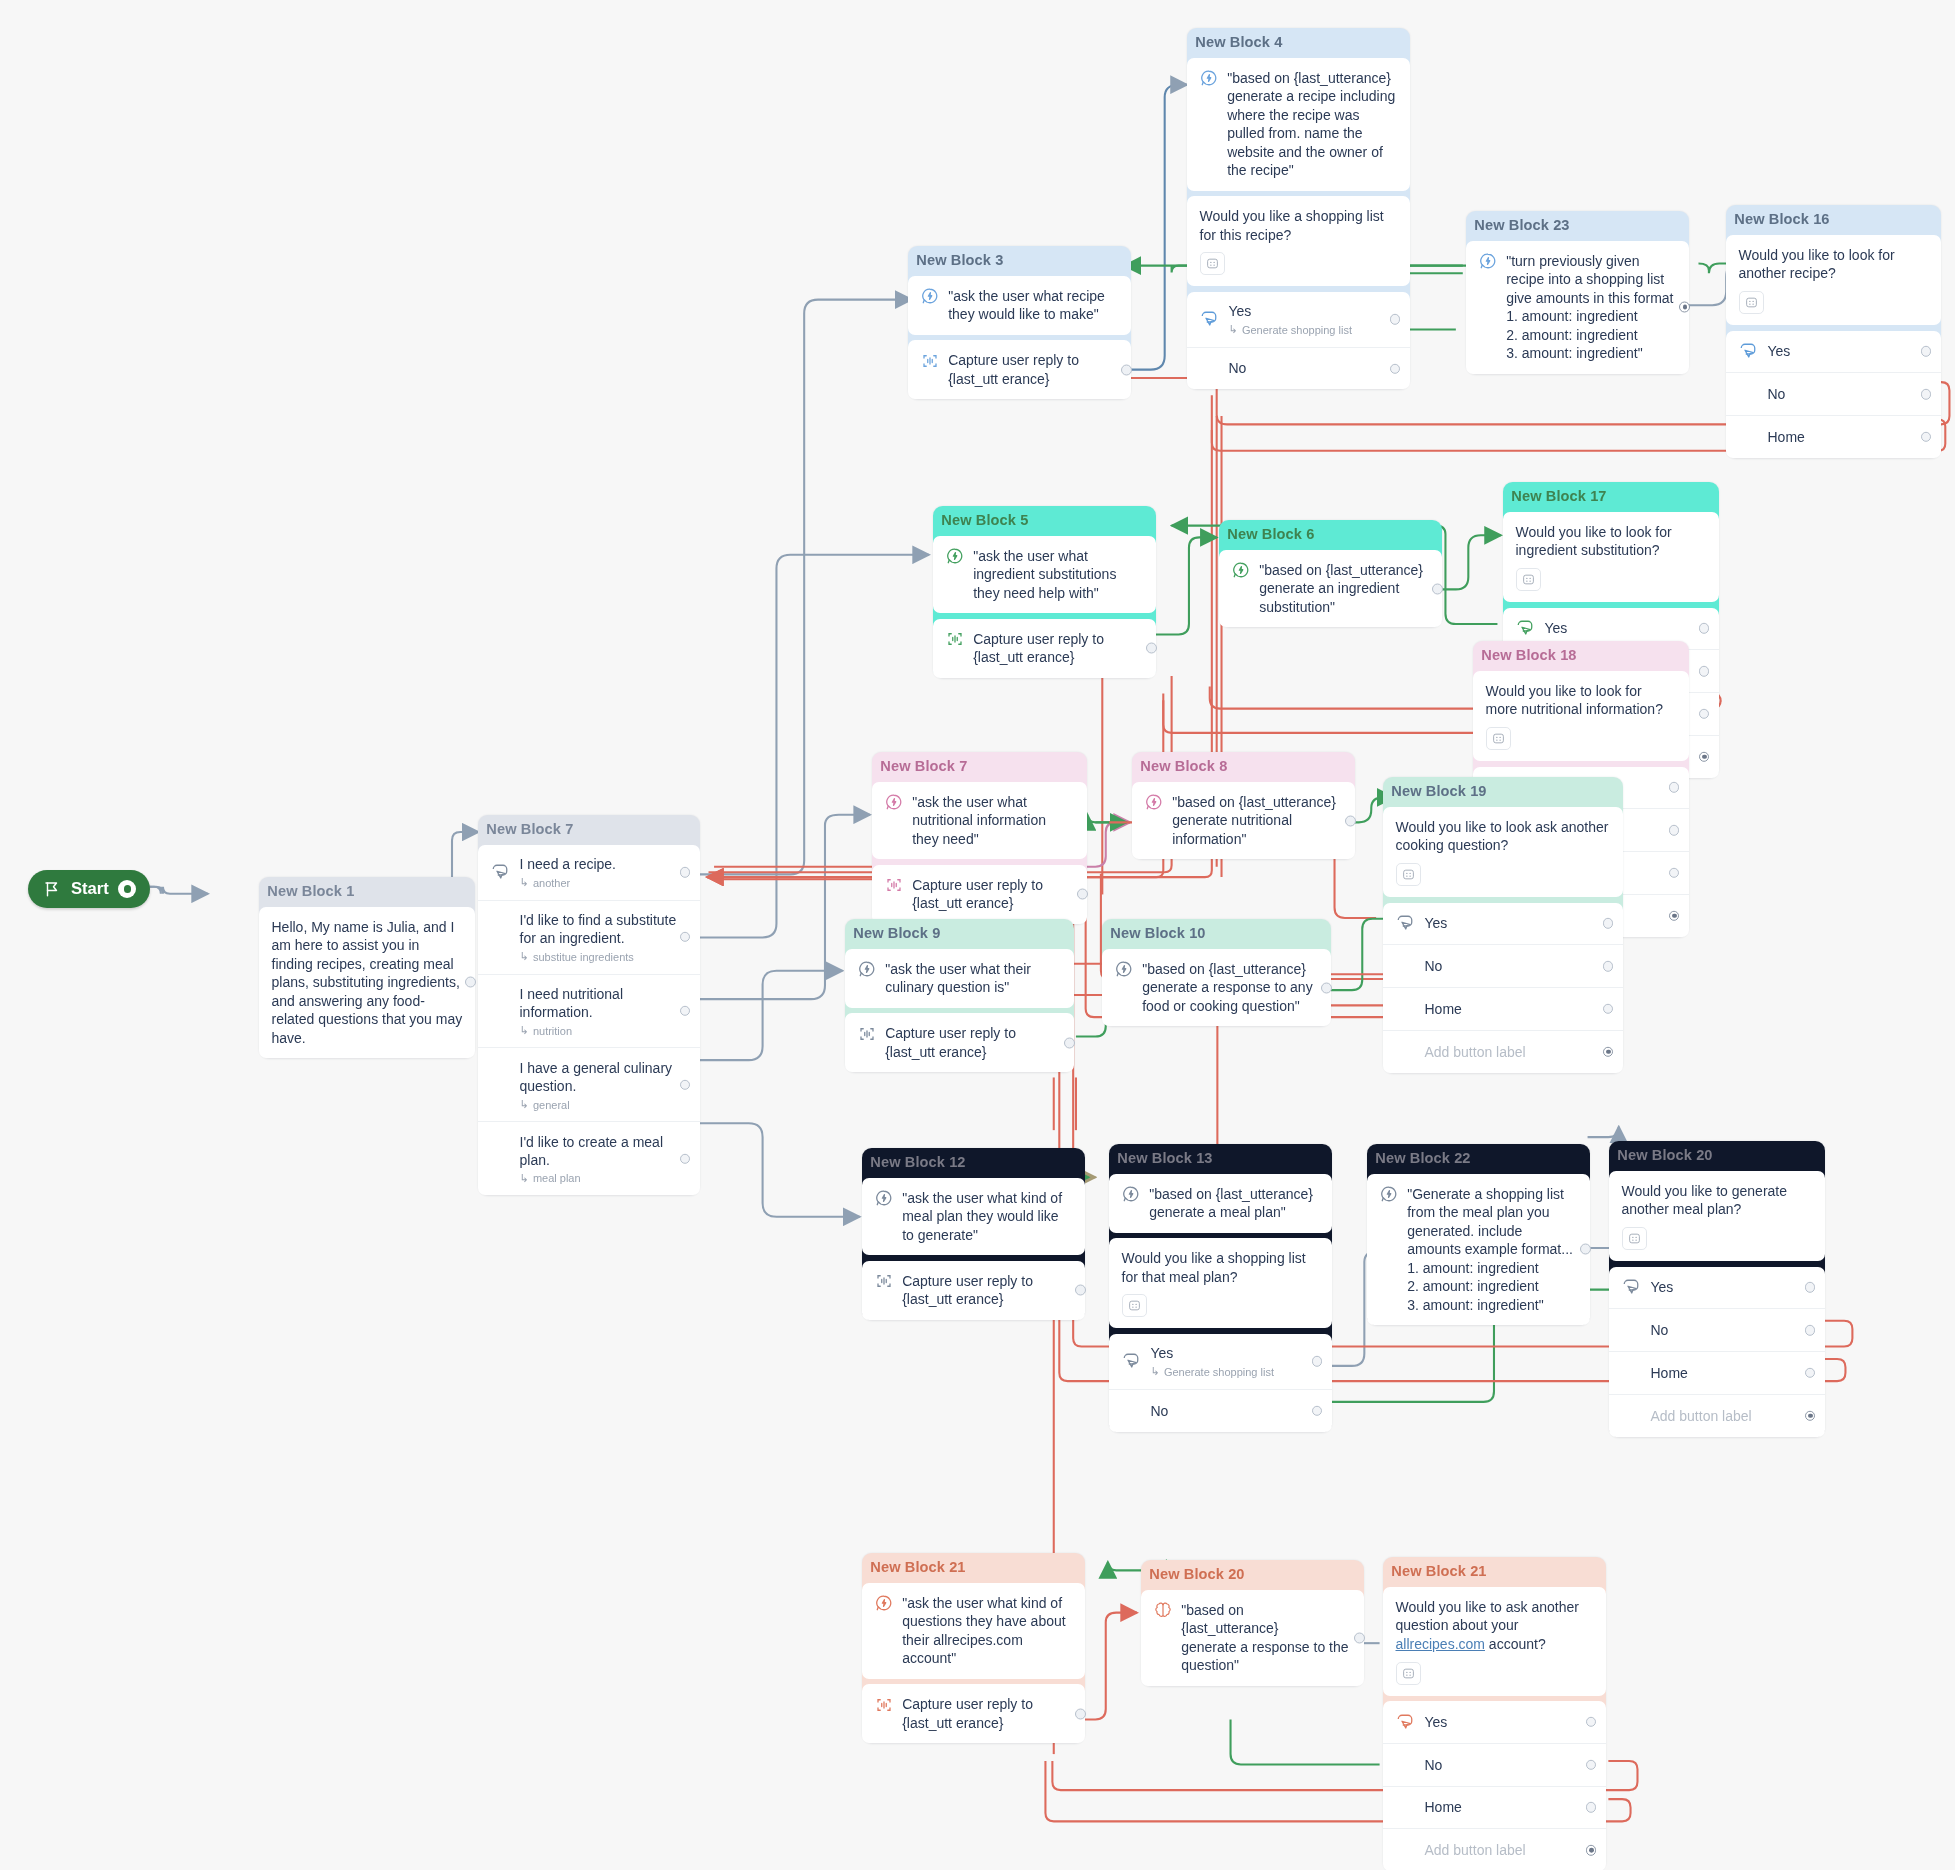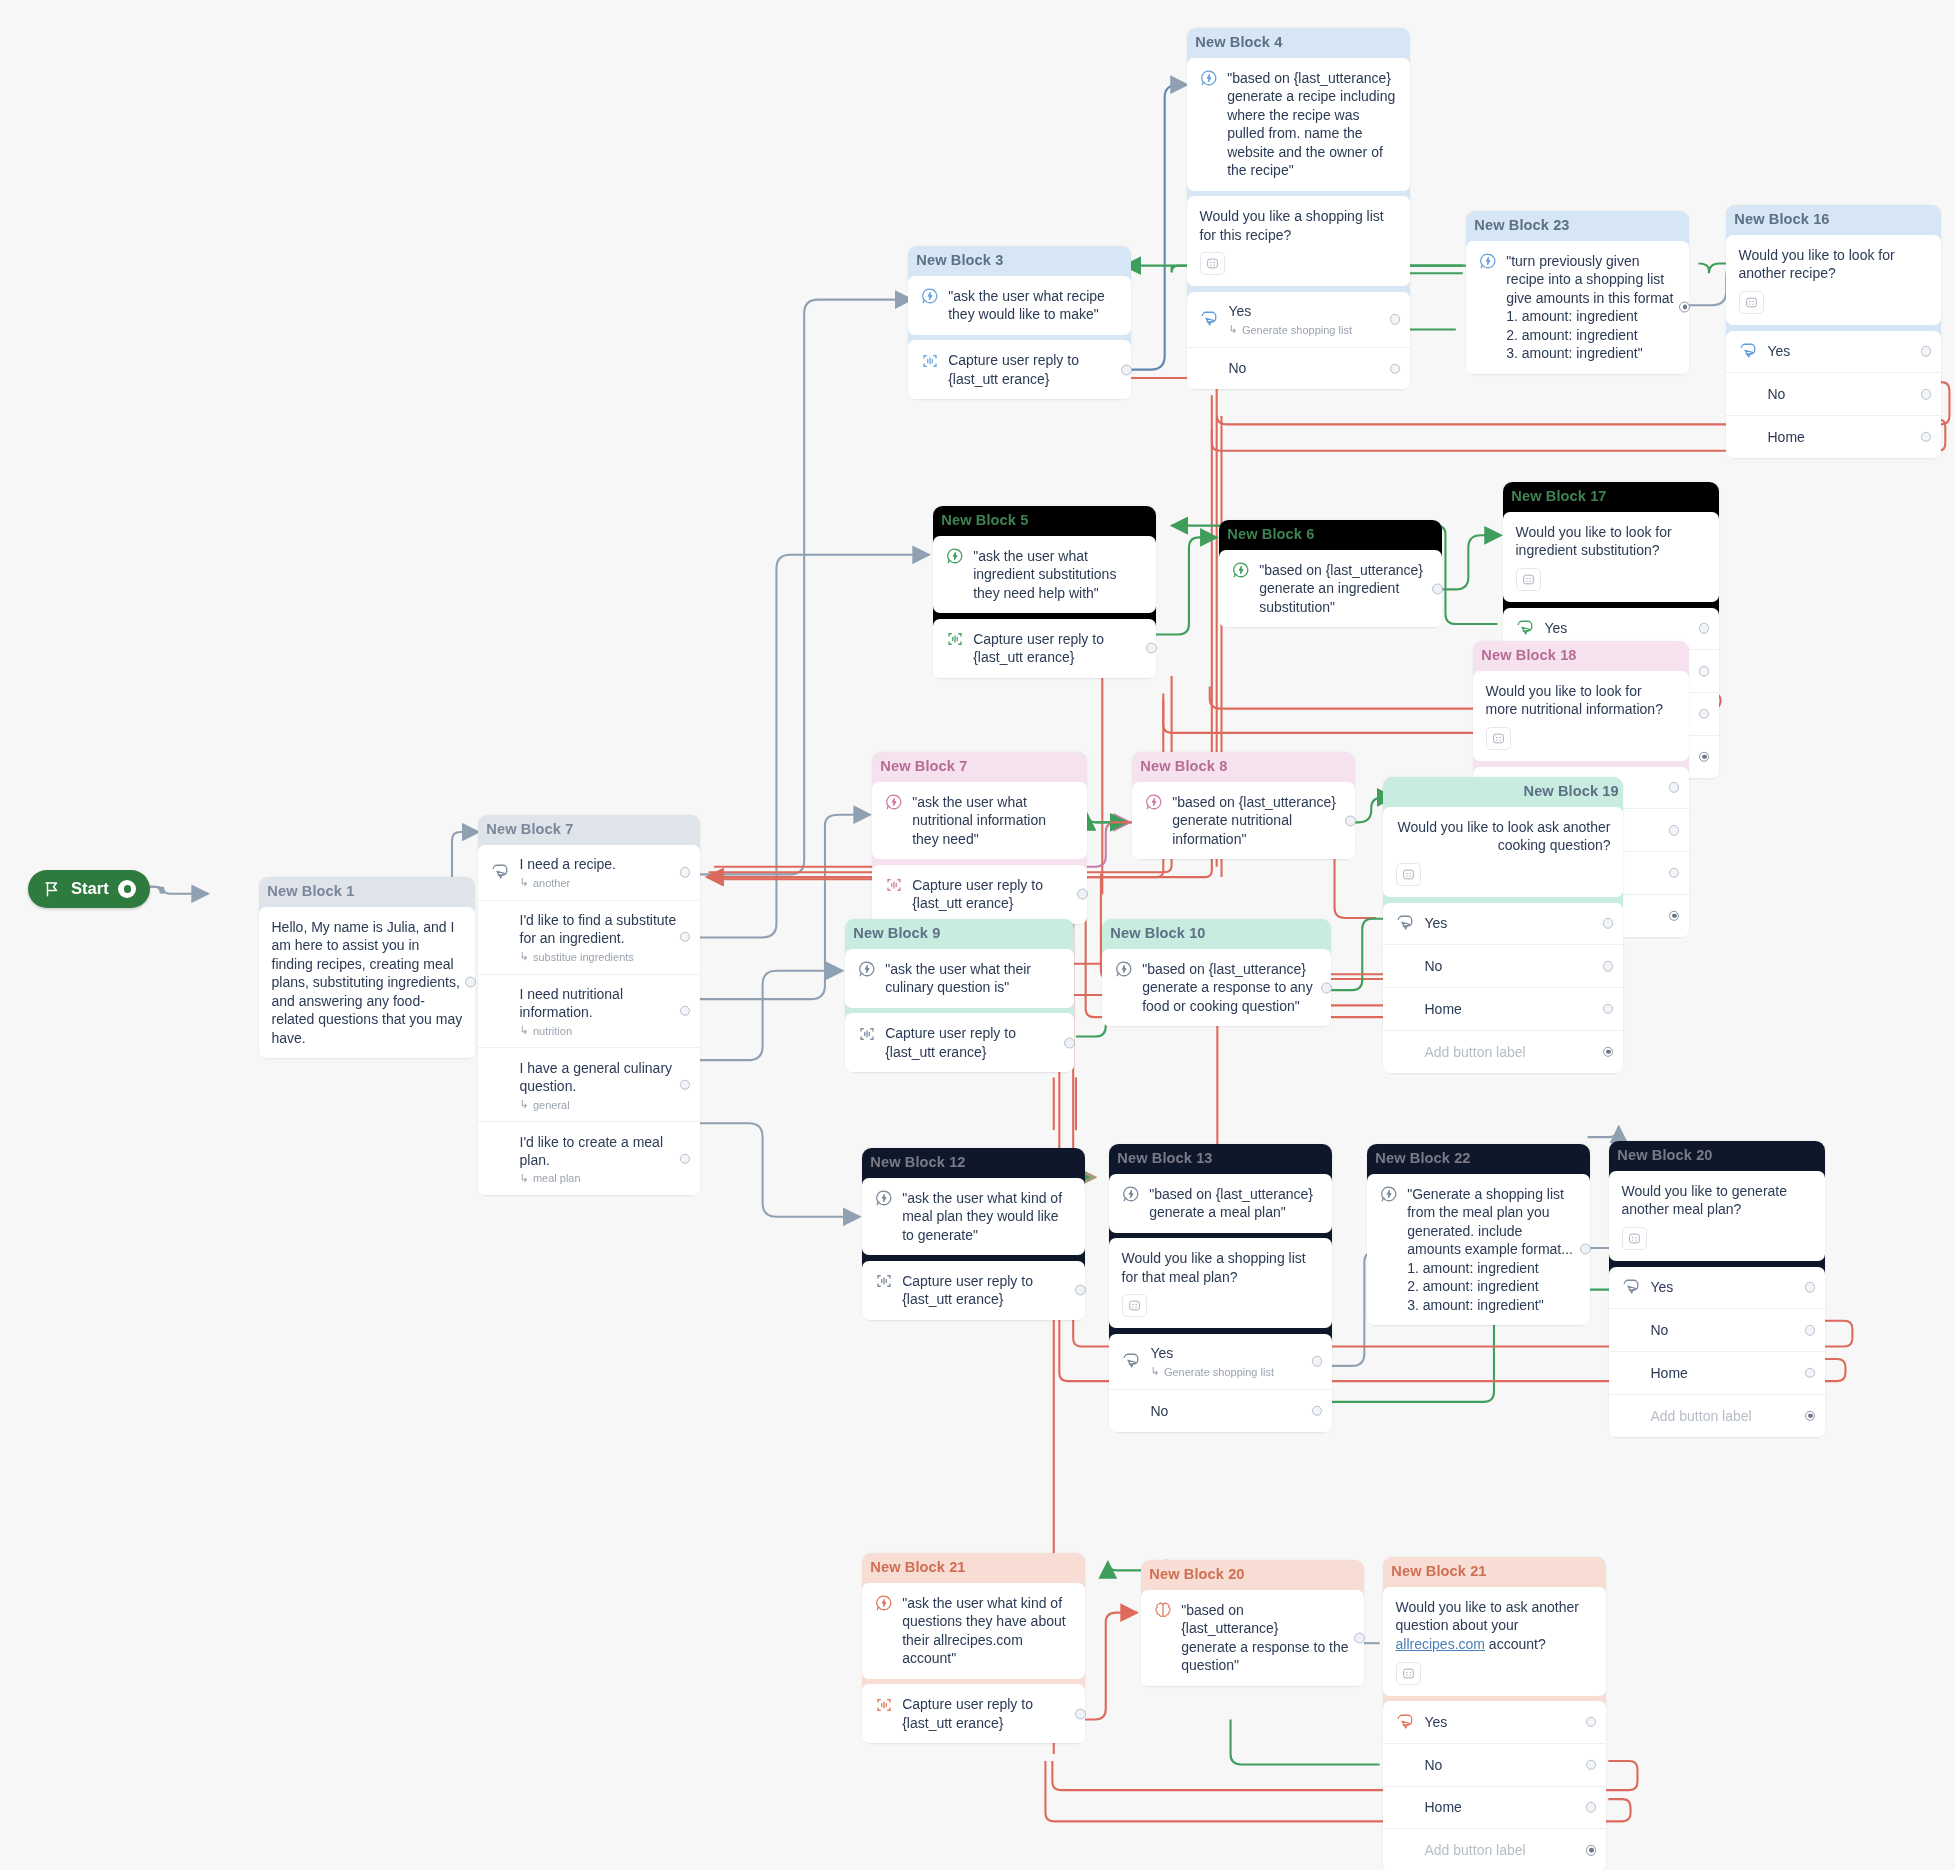--- a/index.html
+++ b/index.html
@@ -99,21 +99,21 @@
     margin-top:8.3px;width:23.6px;height:21px;border:0.7px solid #e3e7ec;border-radius:4.9px;
     display:flex;align-items:center;justify-content:center;background:#fff;
   }
   .minibtn svg{width:13px;height:13px;display:block;}
 
   .lnk{color:#4b7fb5;text-decoration:underline;}
 
   
   .t-blue  {background:#d6e6f5;}
   .t-blue  > .title{color:#5d7086;}
-  .t-green {background:#000000;}
+  .t-green {background:#5eead4;}
   .t-green > .title{color:#3e8350;}
   .t-mint  {background:#c9ece0;}
   .t-mint  > .title{color:#5d7086;}
   .t-pink  {background:#f6e1ee;}
   .t-pink  > .title{color:#b76c96;}
   .t-grey  {background:#dfe3ea;}
   .t-grey  > .title{color:#7a8699;}
   .t-tan   {background:#0f172a;}
   .t-tan   > .title{color:#7a7a86;}
   .t-salmon{background:#f8ddd4;}
@@ -606,21 +606,21 @@
               <path d="M12 3a9 9 0 1 1-7.5 14L3 21l1.2-3.6A9 9 0 0 1 12 3z"></path>
               <path d="M12.6 7.5 9.8 12.3h2.4l-.8 4.2 3-4.9h-2.4z"></path>
             </svg>
         </span>
         <span class="txt">"based on {last_utterance} generate nutritional information"</span>
       </div>
       <span class="port"></span>
     </div>
   </div>
 
-  <div class="block t-mint" style="left:1383px;top:777px;width:240px;text-align:right;">
+  <div class="block t-mint" style="left:1383px;top:777px;width:240px;">
     <div class="title">New Block 19</div>
     <div class="card">
       <div class="txt">Would you like to look ask another cooking question?</div>
       <div class="minibtn">
         <svg viewBox="0 0 24 24" fill="none" stroke="#9aa3b0" stroke-width="1.6">
             <rect x="3" y="4" width="18" height="16" rx="4"></rect>
             <circle cx="9" cy="10" r="1.2" fill="#9aa3b0" stroke="none"></circle>
             <circle cx="15" cy="10" r="1.2" fill="#9aa3b0" stroke="none"></circle>
             <circle cx="9" cy="15" r="1.2" fill="#9aa3b0" stroke="none"></circle>
             <circle cx="15" cy="15" r="1.2" fill="#9aa3b0" stroke="none"></circle>

